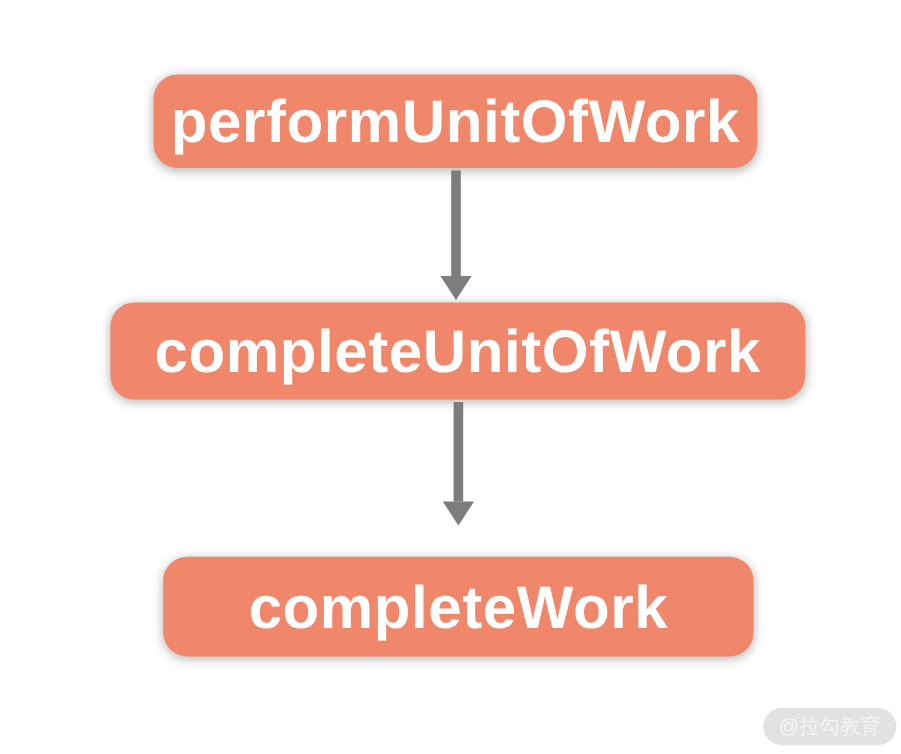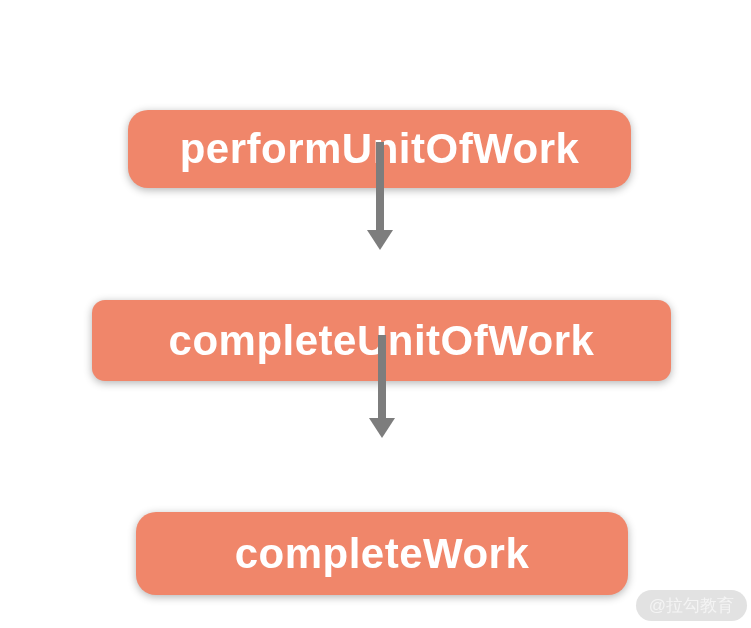--- a/index.html
+++ b/index.html
@@ -17,27 +17,26 @@
   }
   .node {
     position: absolute;
     background: var(--node-fill, #F0866A);
     color: var(--node-text, #ffffff);
     border-radius: 20px;
     display: flex;
     align-items: center;
     justify-content: center;
     font-weight: 700;
-    font-size: 42px;
+    font-size: 50px;
     letter-spacing: 0.5px;
     box-shadow: 0 2px 9px rgba(0,0,0,0.30);
-    margin-top: 48px;
   }
   .node-1 { left: 128px; top: 62px;  width: 503px; height: 78px; }
-  .node-2 { left: 92px;  top: 252px; width: 579px; height: 81px; border-radius: 13px; }
+  .node-2 { left: 92px;  top: 252px; width: 579px; height: 81px; }
   .node-3 { left: 136px; top: 464px; width: 492px; height: 83px; }
 
   .arrow {
     position: absolute;
     width: 26px;
     display: flex;
     flex-direction: column;
     align-items: center;
   }
   .arrow-stem {

